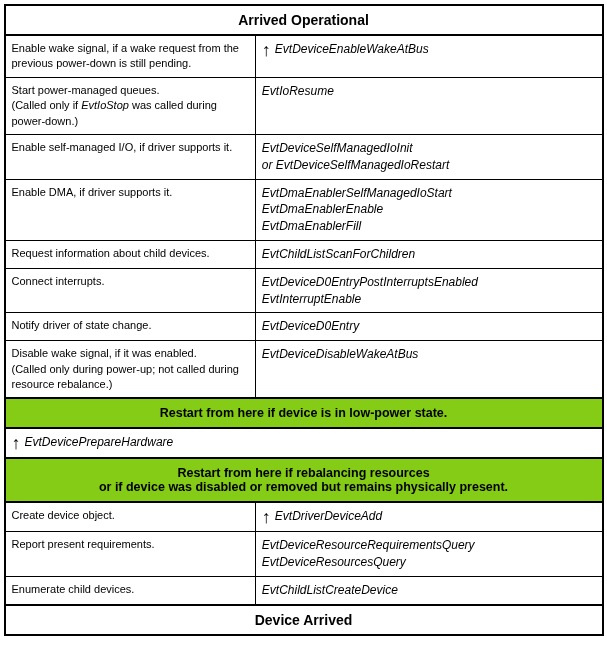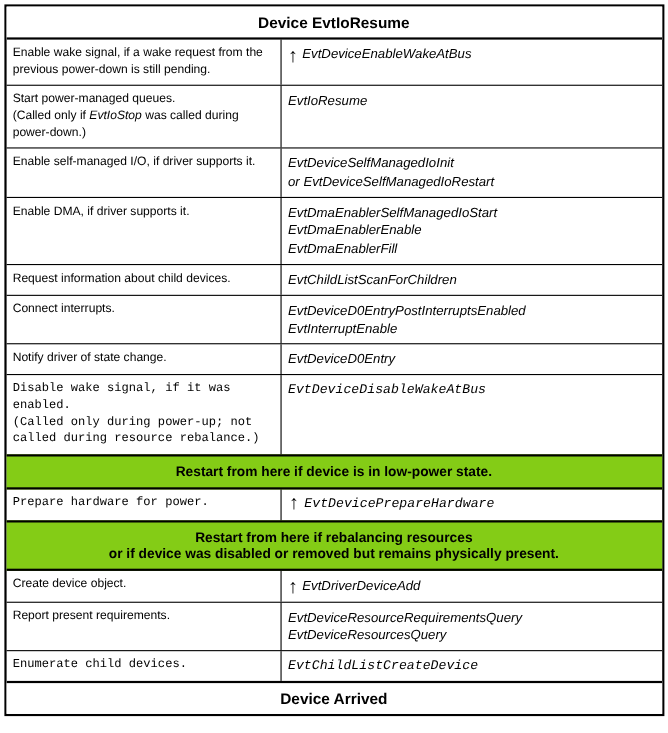--- a/index.html
+++ b/index.html
@@ -23,21 +23,20 @@
       padding: 6px 4px;
       border-bottom: 2px solid #000;
       background: #fff;
     }
     .table-row {
       display: flex;
       border-bottom: 1px solid #000;
     }
     .table-row:last-child {
       border-bottom: none;
-      font-family: Liberation Mono, monospace;
     }
     .cell-left {
       flex: 0 0 42%;
       padding: 5px 6px;
       border-right: 1px solid #000;
       font-size: 11px;
       line-height: 1.4;
     }
     .cell-right {
       flex: 1;
@@ -74,21 +73,21 @@
       padding: 6px 4px;
       border-top: 2px solid #000;
       background: #fff;
     }
   </style>
 </head>
 <body>
 
 <div class="outer">
 
-  <div class="header-row">Device EvtIoResume</div>
+  <div class="header-row">Arrived Operational</div>
 
   <div>
 
     <div class="table-row">
       <div class="cell-left">Enable wake signal, if a wake request from the previous power-down is still pending.</div>
       <div class="cell-right with-arrow">
         <span class="arrow-up">↑</span>
         <span>EvtDeviceEnableWakeAtBus</span>
       </div>
     </div>
@@ -127,21 +126,20 @@
       <div class="cell-left">Disable wake signal, if it was enabled.<br>(Called only during power-up; not called during resource rebalance.)</div>
       <div class="cell-right">EvtDeviceDisableWakeAtBus</div>
     </div>
 
   </div>
 
   <div class="separator-row">Restart from here if device is in low-power state.</div>
 
   <div>
     <div class="table-row">
-      <div class="cell-left">Prepare hardware for power.</div>
       <div class="cell-right with-arrow">
         <span class="arrow-up">↑</span>
         <span>EvtDevicePrepareHardware</span>
       </div>
     </div>
   </div>
 
   <div class="separator-row">
     <span>Restart from here if rebalancing resources<br>or if device was disabled or removed but remains physically present.</span>
   </div>

